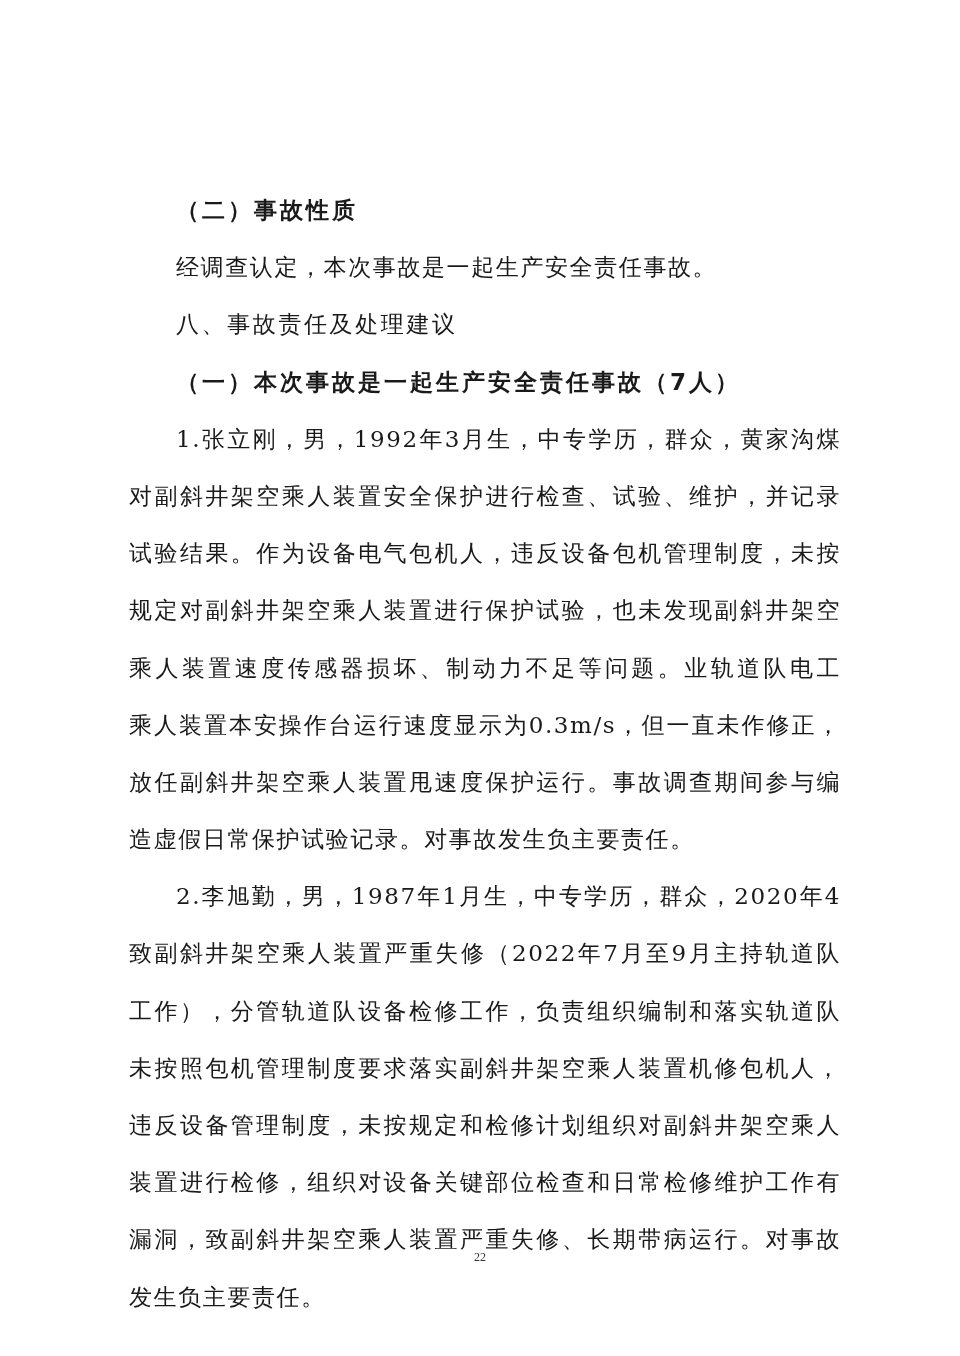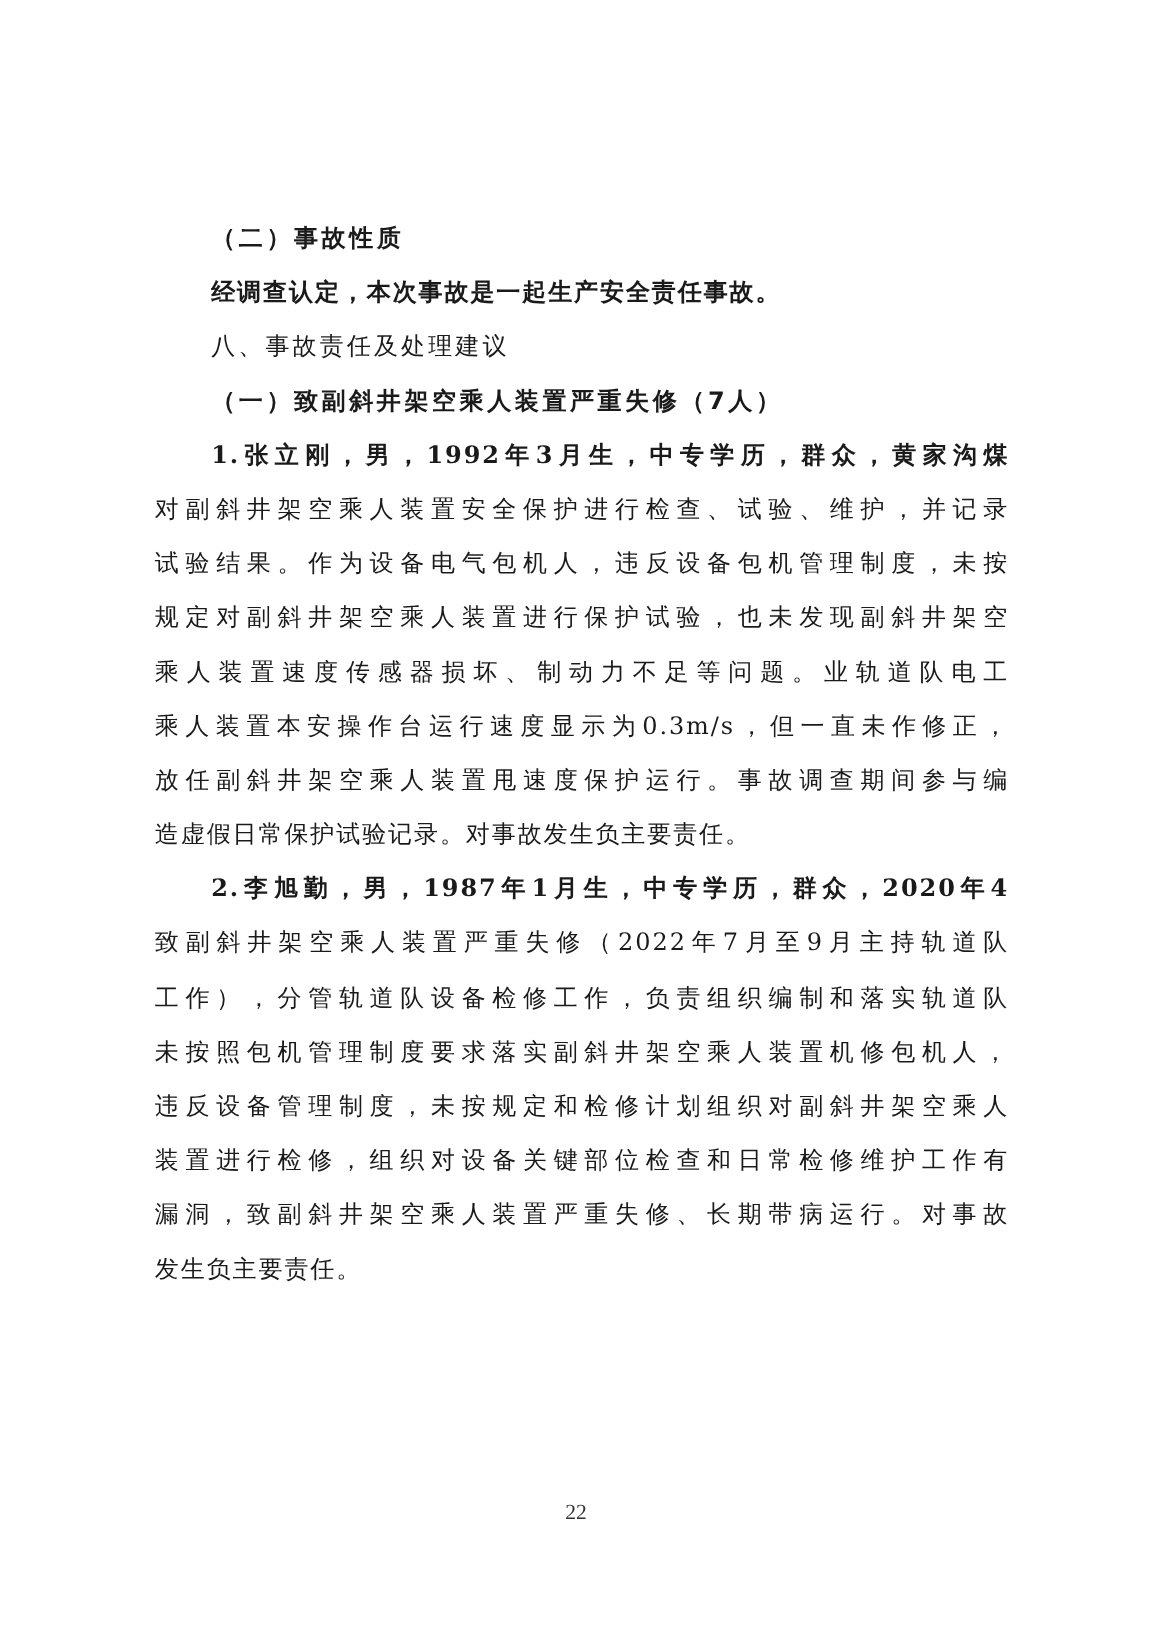--- a/index.html
+++ b/index.html
@@ -24,60 +24,61 @@
   }
   .content {
     position: absolute;
     left: 129px;
     top: 176px;
     width: 712px;
   }
   .line {
     height: 45.2px;
     line-height: 45.2px;
-    font-size: 20px;
+    font-size: 23px;
     white-space: nowrap;
     letter-spacing: 1.6px;
+    margin-top: 12px;
   }
   .line.just {
     text-align: justify;
     text-align-last: justify;
   }
-  .indent { padding-left: 47px; font-weight: bold; }
+  .indent { padding-left: 47px; }
   .bold {
     font-family: "DejaVu Sans", "Liberation Sans", sans-serif;
     font-weight: bold;
     letter-spacing: 3px;
   }
   .heading-sans {
     font-family: "DejaVu Sans", "Liberation Sans", sans-serif;
     font-weight: normal;
     letter-spacing: 2.6px;
   }
   .page-number {
     position: absolute;
     left: 0;
     width: 960px;
     top: 1250px;
     text-align: center;
     font-family: "Liberation Serif", serif;
-    font-size: 18px;
+    font-size: 12px;
     color: #333;
   }
 </style>
 </head>
 <body>
 
 <div class="page">
   <div class="content">
 
     <div class="line bold indent">（二）事故性质</div>
     <div class="line indent">经调查认定，本次事故是一起生产安全责任事故。</div>
     <div class="line heading-sans indent">八、事故责任及处理建议</div>
-    <div class="line bold indent">（一）致副斜井架空乘人装置严重失修（7人）</div>
+    <div class="line bold indent">（一）本次事故是一起生产安全责任事故（7人）</div>
 
     <div>
       <div class="line just indent">1.张立刚，男，1992年3月生，中专学历，群众，黄家沟煤</div>
       <div class="line just">对副斜井架空乘人装置安全保护进行检查、试验、维护，并记录</div>
       <div class="line just">试验结果。作为设备电气包机人，违反设备包机管理制度，未按</div>
       <div class="line just">规定对副斜井架空乘人装置进行保护试验，也未发现副斜井架空</div>
       <div class="line just">乘人装置速度传感器损坏、制动力不足等问题。业轨道队电工</div>
       <div class="line just">乘人装置本安操作台运行速度显示为0.3m/s，但一直未作修正，</div>
       <div class="line just">放任副斜井架空乘人装置甩速度保护运行。事故调查期间参与编</div>
       <div class="line">造虚假日常保护试验记录。对事故发生负主要责任。</div>

